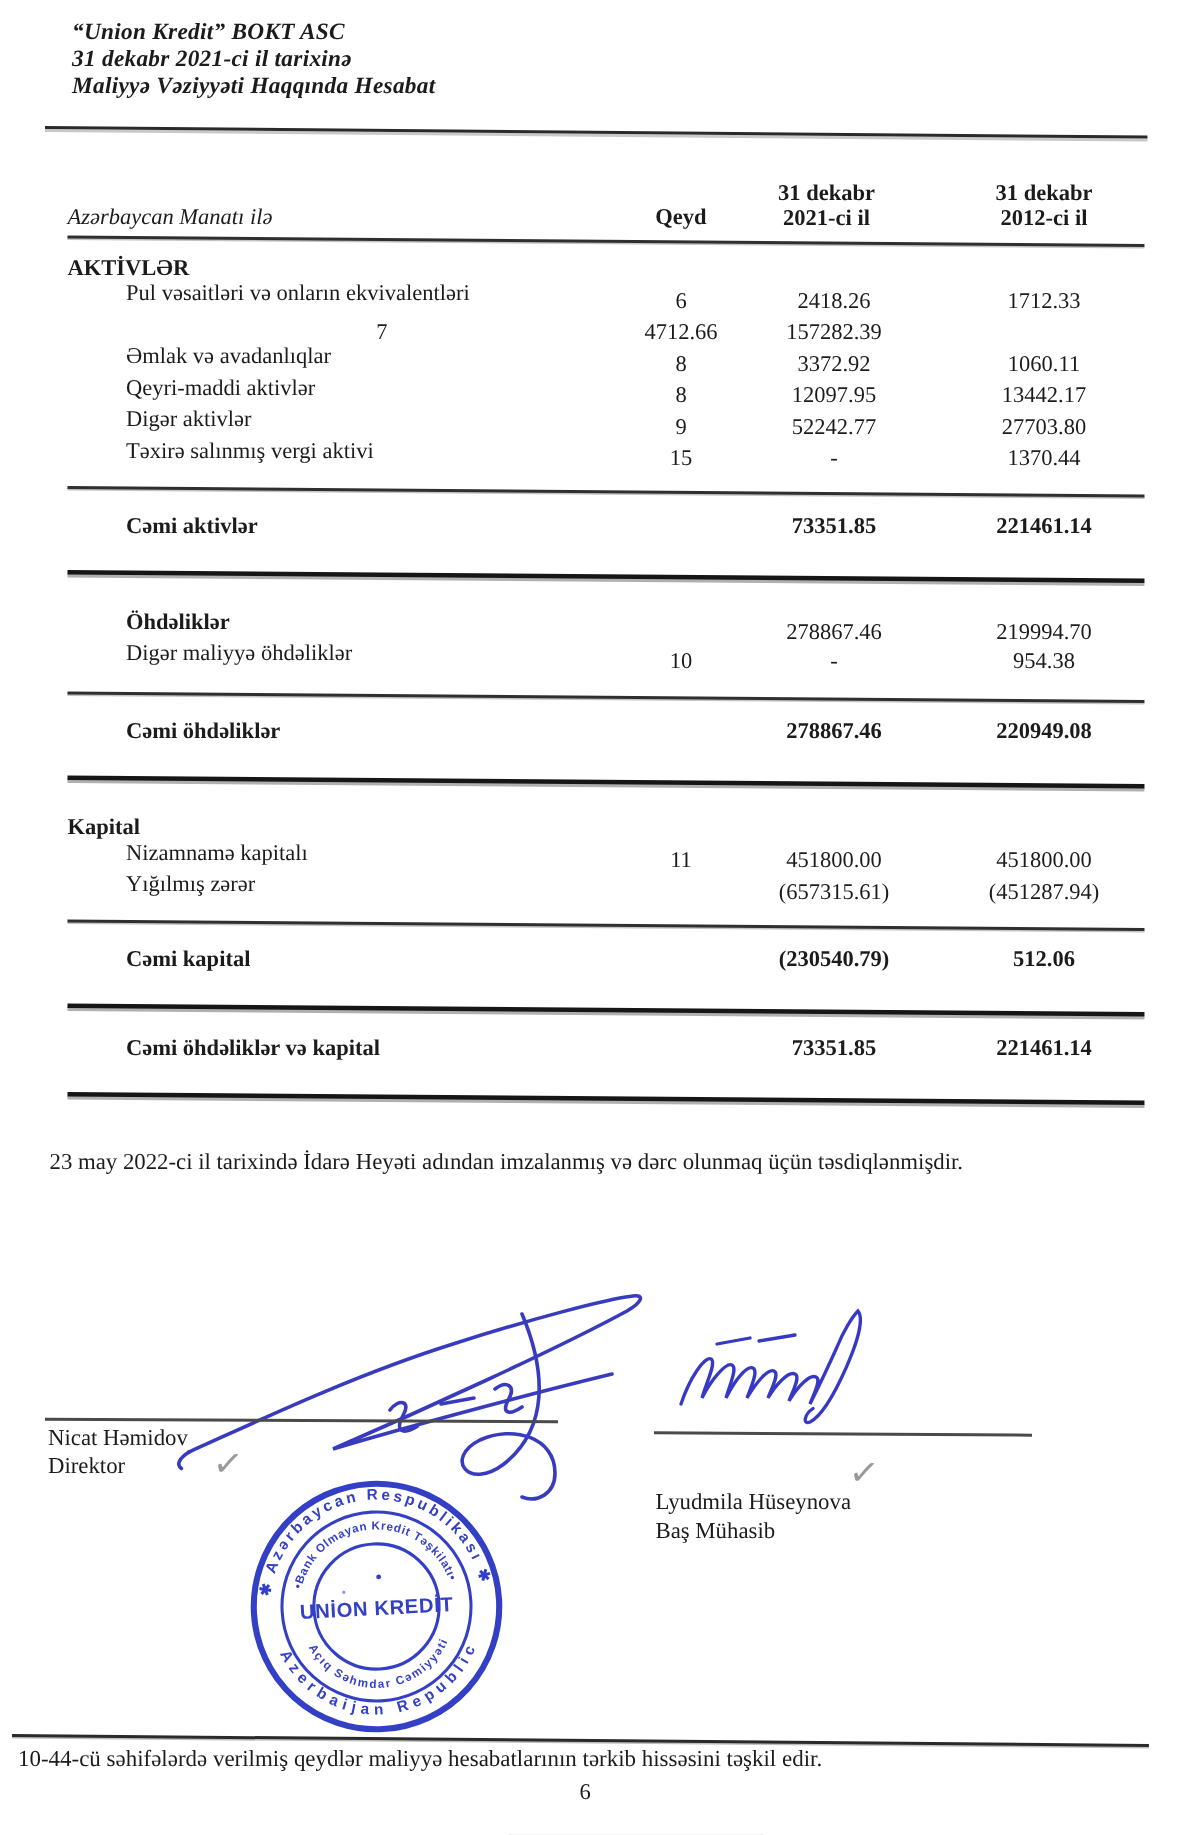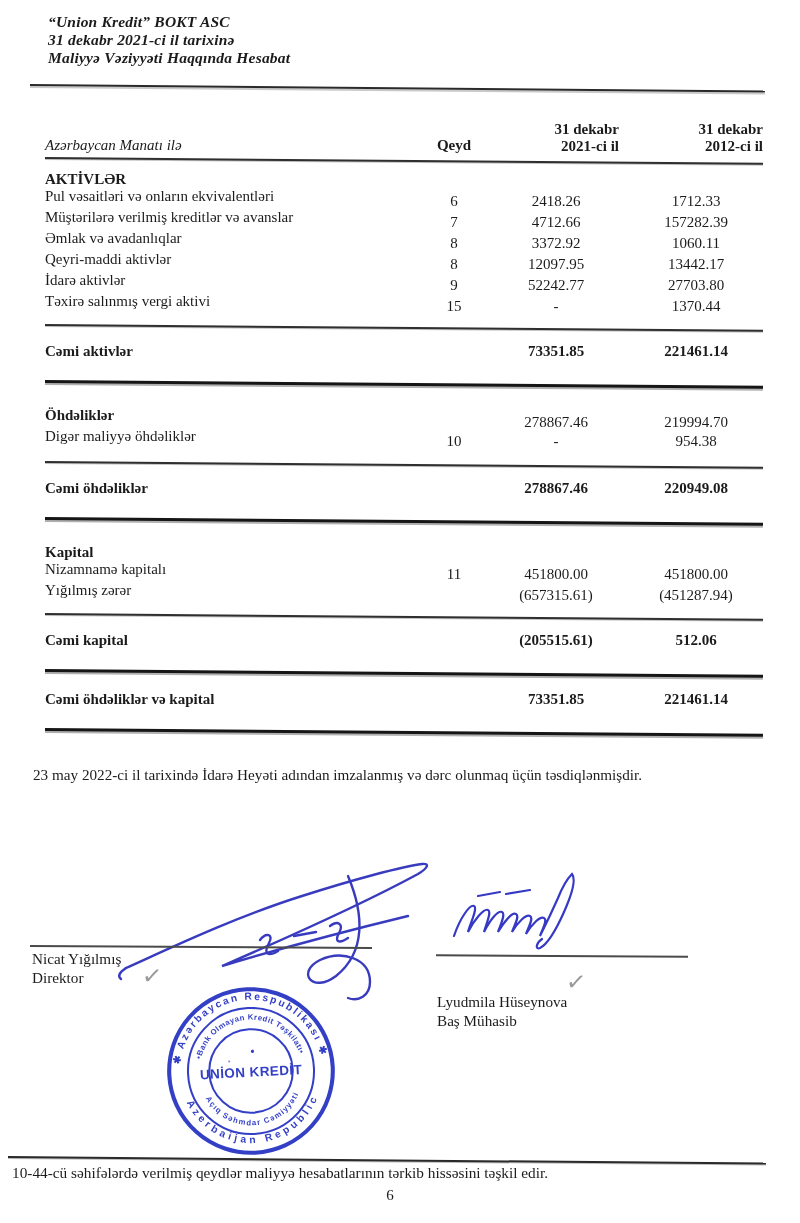--- a/index.html
+++ b/index.html
@@ -11,31 +11,31 @@
   }
   
   .doc-header{position:absolute;left:48px;top:13px;font-size:15.5px;font-weight:bold;font-style:italic;line-height:18px;letter-spacing:.2px;}
   .header-rule{position:absolute;left:30px;top:84px;width:735px;height:2px;background:#2a2a2a;transform:rotate(.5deg);transform-origin:left center;box-shadow:0 2px 0 rgba(40,40,40,.25);}
   
   .fin-table{position:absolute;left:45px;top:112px;width:718px;font-size:15px;}
   .trow{display:grid;grid-template-columns:1fr 58px 146px 134px;align-items:baseline;}
   .thead{align-items:end;padding-bottom:3px;min-height:42px;}
   .unit-label{font-style:italic;font-size:15px;}
   .note-h{text-align:center;font-weight:bold;}
-  .date-h{text-align:right;font-weight:bold;line-height:16.5px;padding-right:10px;}
+  .date-h{text-align:center;font-weight:bold;line-height:16.5px;padding-right:10px;}
   .date-h.last{padding-right:0;}
   .cell-note{text-align:center;}
   .cell-v{text-align:center;}
   .nudge .cell-note,.nudge .cell-v{transform:translateY(5px);}
   .nudge2 .cell-v{transform:translateY(7px);}
   .sect{font-weight:bold;}
   .rule-thin{height:2px;background:#2f2f2f;transform:rotate(.45deg);transform-origin:left center;box-shadow:0 1px 0 rgba(60,60,60,.3);}
   .rule-thick{height:3px;background:#161616;transform:rotate(.45deg);transform-origin:left center;box-shadow:0 2px 0 rgba(30,30,30,.35);}
   .total .cell-label,.total .cell-v{font-weight:bold;}
-  .row{min-height:21px;}.sp10{height:10px}.sp12{height:12px}.sp14{height:14px}.sp24{height:24px}
+  .row{min-height:21px;margin-left:39px;}.sp10{height:10px}.sp12{height:12px}.sp14{height:14px}.sp24{height:24px}
   .pt{padding-top:17px;padding-bottom:2px;}
   .pt2{padding-top:19px;padding-bottom:2px;}
   
   .approval{position:absolute;left:33px;top:766px;width:724px;font-size:15.2px;}
   .sig-line{position:absolute;height:2px;background:#4a4a4a;}
   .sig-line.left{left:30px;top:946px;width:342px;transform:rotate(.3deg);}
   .sig-line.right{left:436px;top:955px;width:252px;transform:rotate(.35deg);}
   .sig-name{position:absolute;font-size:15.2px;line-height:18.5px;}
   .sig-name.left{left:32px;top:950px;}
   .sig-name.right{left:437px;top:993px;}
@@ -81,39 +81,38 @@
     <div class="sp12"></div>
     <div class="sect">AKTİVLƏR</div>
 
     <div class="trow row nudge">
       <div class="cell-label">Pul vəsaitləri və onların ekvivalentləri</div>
       <div class="cell-note">6</div>
       <div class="cell-v">2418.26</div>
       <div class="cell-v">1712.33</div>
     </div>
     <div class="trow row nudge">
-      <div class="cell-label">Müştərilərə verilmiş kreditlər və avanslar</div>
       <div class="cell-note">7</div>
       <div class="cell-v">4712.66</div>
       <div class="cell-v">157282.39</div>
     </div>
     <div class="trow row nudge">
       <div class="cell-label">Əmlak və avadanlıqlar</div>
       <div class="cell-note">8</div>
       <div class="cell-v">3372.92</div>
       <div class="cell-v">1060.11</div>
     </div>
     <div class="trow row nudge">
       <div class="cell-label">Qeyri-maddi aktivlər</div>
       <div class="cell-note">8</div>
       <div class="cell-v">12097.95</div>
       <div class="cell-v">13442.17</div>
     </div>
     <div class="trow row nudge">
-      <div class="cell-label">İdarə aktivlər</div>
+      <div class="cell-label">Digər aktivlər</div>
       <div class="cell-note">9</div>
       <div class="cell-v">52242.77</div>
       <div class="cell-v">27703.80</div>
     </div>
     <div class="trow row nudge">
       <div class="cell-label">Təxirə salınmış vergi aktivi</div>
       <div class="cell-note">15</div>
       <div class="cell-v">-</div>
       <div class="cell-v">1370.44</div>
     </div>
@@ -167,21 +166,21 @@
       <div class="cell-note"></div>
       <div class="cell-v">(657315.61)</div>
       <div class="cell-v">(451287.94)</div>
     </div>
 
     <div class="sp10"></div>
     <div class="rule-thin"></div>
     <div class="trow row total pt">
       <div class="cell-label">Cəmi kapital</div>
       <div class="cell-note"></div>
-      <div class="cell-v">(205515.61)</div>
+      <div class="cell-v">(230540.79)</div>
       <div class="cell-v">512.06</div>
     </div>
     <div class="sp14"></div>
     <div class="rule-thick"></div>
 
     <div class="trow row total pt2">
       <div class="cell-label">Cəmi öhdəliklər və kapital</div>
       <div class="cell-note"></div>
       <div class="cell-v">73351.85</div>
       <div class="cell-v">221461.14</div>
@@ -204,21 +203,21 @@
   <svg class="sig-svg right" viewBox="0 0 152 96">
     <g fill="none" stroke="#2b2fc2" stroke-width="2.2" stroke-linecap="round" opacity="0.95">
       <path d="M 10,70 C 16,52 26,38 30,40 C 34,42 26,58 24,66 C 30,54 40,42 44,44 C 48,46 42,58 40,66 C 46,54 54,44 58,46 C 62,48 56,60 54,66 C 60,56 68,46 72,48 C 76,50 70,60 68,66 C 74,56 82,48 86,50 C 90,52 84,62 82,68 C 88,58 96,50 100,52 C 104,54 98,64 96,70 C 100,62 106,50 114,32 C 118,22 124,12 128,8 C 132,13 128,28 120,46 C 112,64 104,78 96,82 C 91,84 92,77 98,73"></path>
       <path d="M 34,30 L 56,26 M 62,28 L 86,24"></path>
     </g>
   </svg>
 
   <div class="sig-line left"></div>
   <div class="sig-line right"></div>
   <div class="sig-name left">
-    <div>Nicat Yığılmış</div>
+    <div>Nicat Həmidov</div>
     <div>Direktor</div>
   </div>
   <div class="sig-name right">
     <div>Lyudmila Hüseynova</div>
     <div>Baş Mühasib</div>
   </div>
   <span class="check left">✓</span>
   <span class="check right">✓</span>
 
   <svg class="stamp" viewBox="0 0 220 220">

